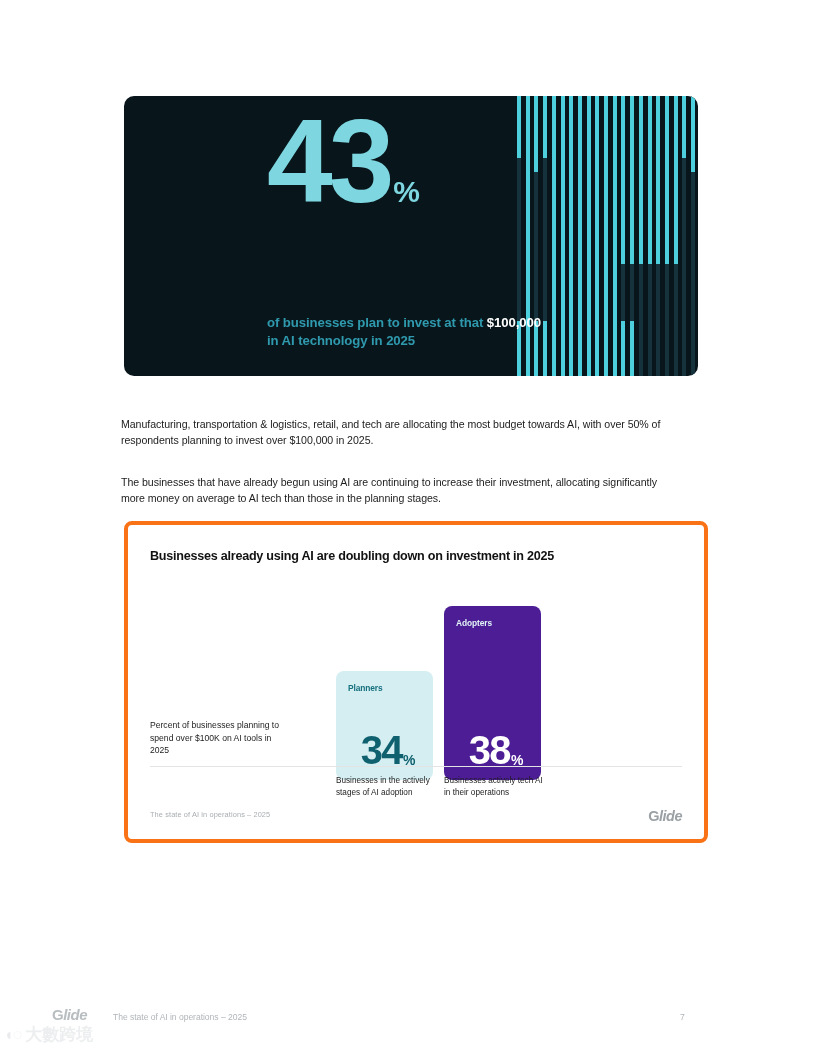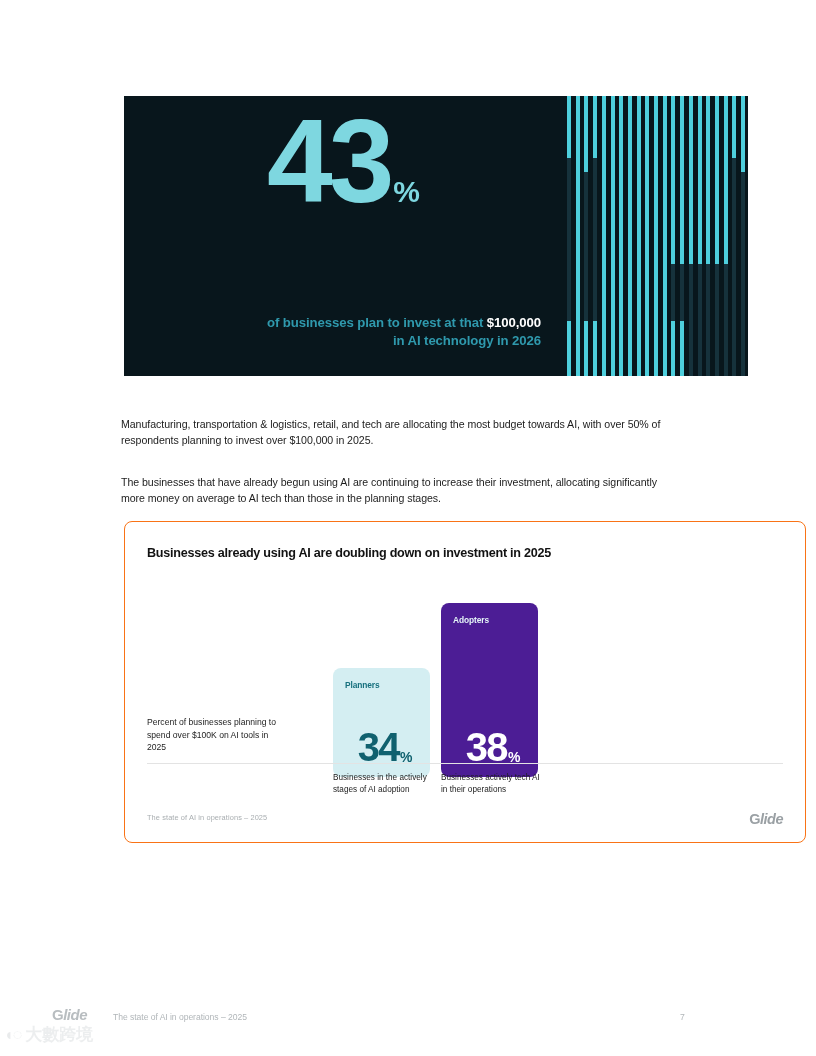--- a/index.html
+++ b/index.html
@@ -14,26 +14,25 @@
     font-family: "Liberation Sans", sans-serif;
     -webkit-font-smoothing: antialiased;
     overflow: hidden;
   }
 
   
   .hero-card {
     position: absolute;
     left: 124px;
     top: 96px;
-    width: 624px;
+    width: 574px;
     height: 280px;
     background: #08161c;
-    border-radius: 0;
+    border-radius: 10px;
     overflow: hidden;
-    text-align: right;
   }
   .hero-bars {
     position: absolute;
     right: 0;
     top: 0;
     width: 183px;
     height: 280px;
     overflow: hidden;
   }
   .hbar {
@@ -104,24 +103,24 @@
     letter-spacing: -0.05px;
   }
   .para-1 { top: 405px; }
   .para-2 { top: 463px; }
 
   
   .chart-card {
     position: absolute;
     left: 124px;
     top: 521px;
-    width: 682px;
+    width: 584px;
     height: 322px;
     background: #ffffff;
-    border: 1px solid #f97316;
+    border: 4px solid #f97316;
     border-radius: 8px;
     box-sizing: border-box;
   }
   .chart-title {
     position: absolute;
     left: 22px;
     top: 24px;
     font-size: 12.6px;
     font-weight: 700;
     color: #121212;
@@ -390,21 +389,21 @@
     </div>
 
   <div class="hero-inner">
     <div class="hero-stat">
       <span class="num">43</span>
       <span class="pct">%</span>
     </div>
 
     <div class="hero-sub">
       <span>of businesses plan to invest at that </span><span class="hl">$100,000</span><br>
-      <span>in AI technology in 2026</span>
+      <span>in AI technology in 2025</span>
     </div>
 
   </div>
 </div>
 
 <p class="para para-1">Manufacturing, transportation &amp; logistics, retail, and tech are allocating the most budget towards AI, with over 50% of respondents planning to invest over $100,000 in 2025.</p>
 <p class="para para-2">The businesses that have already begun using AI are continuing to increase their investment, allocating significantly more money on average to AI tech than those in the planning stages.</p>
 
 <div class="chart-card">
 

